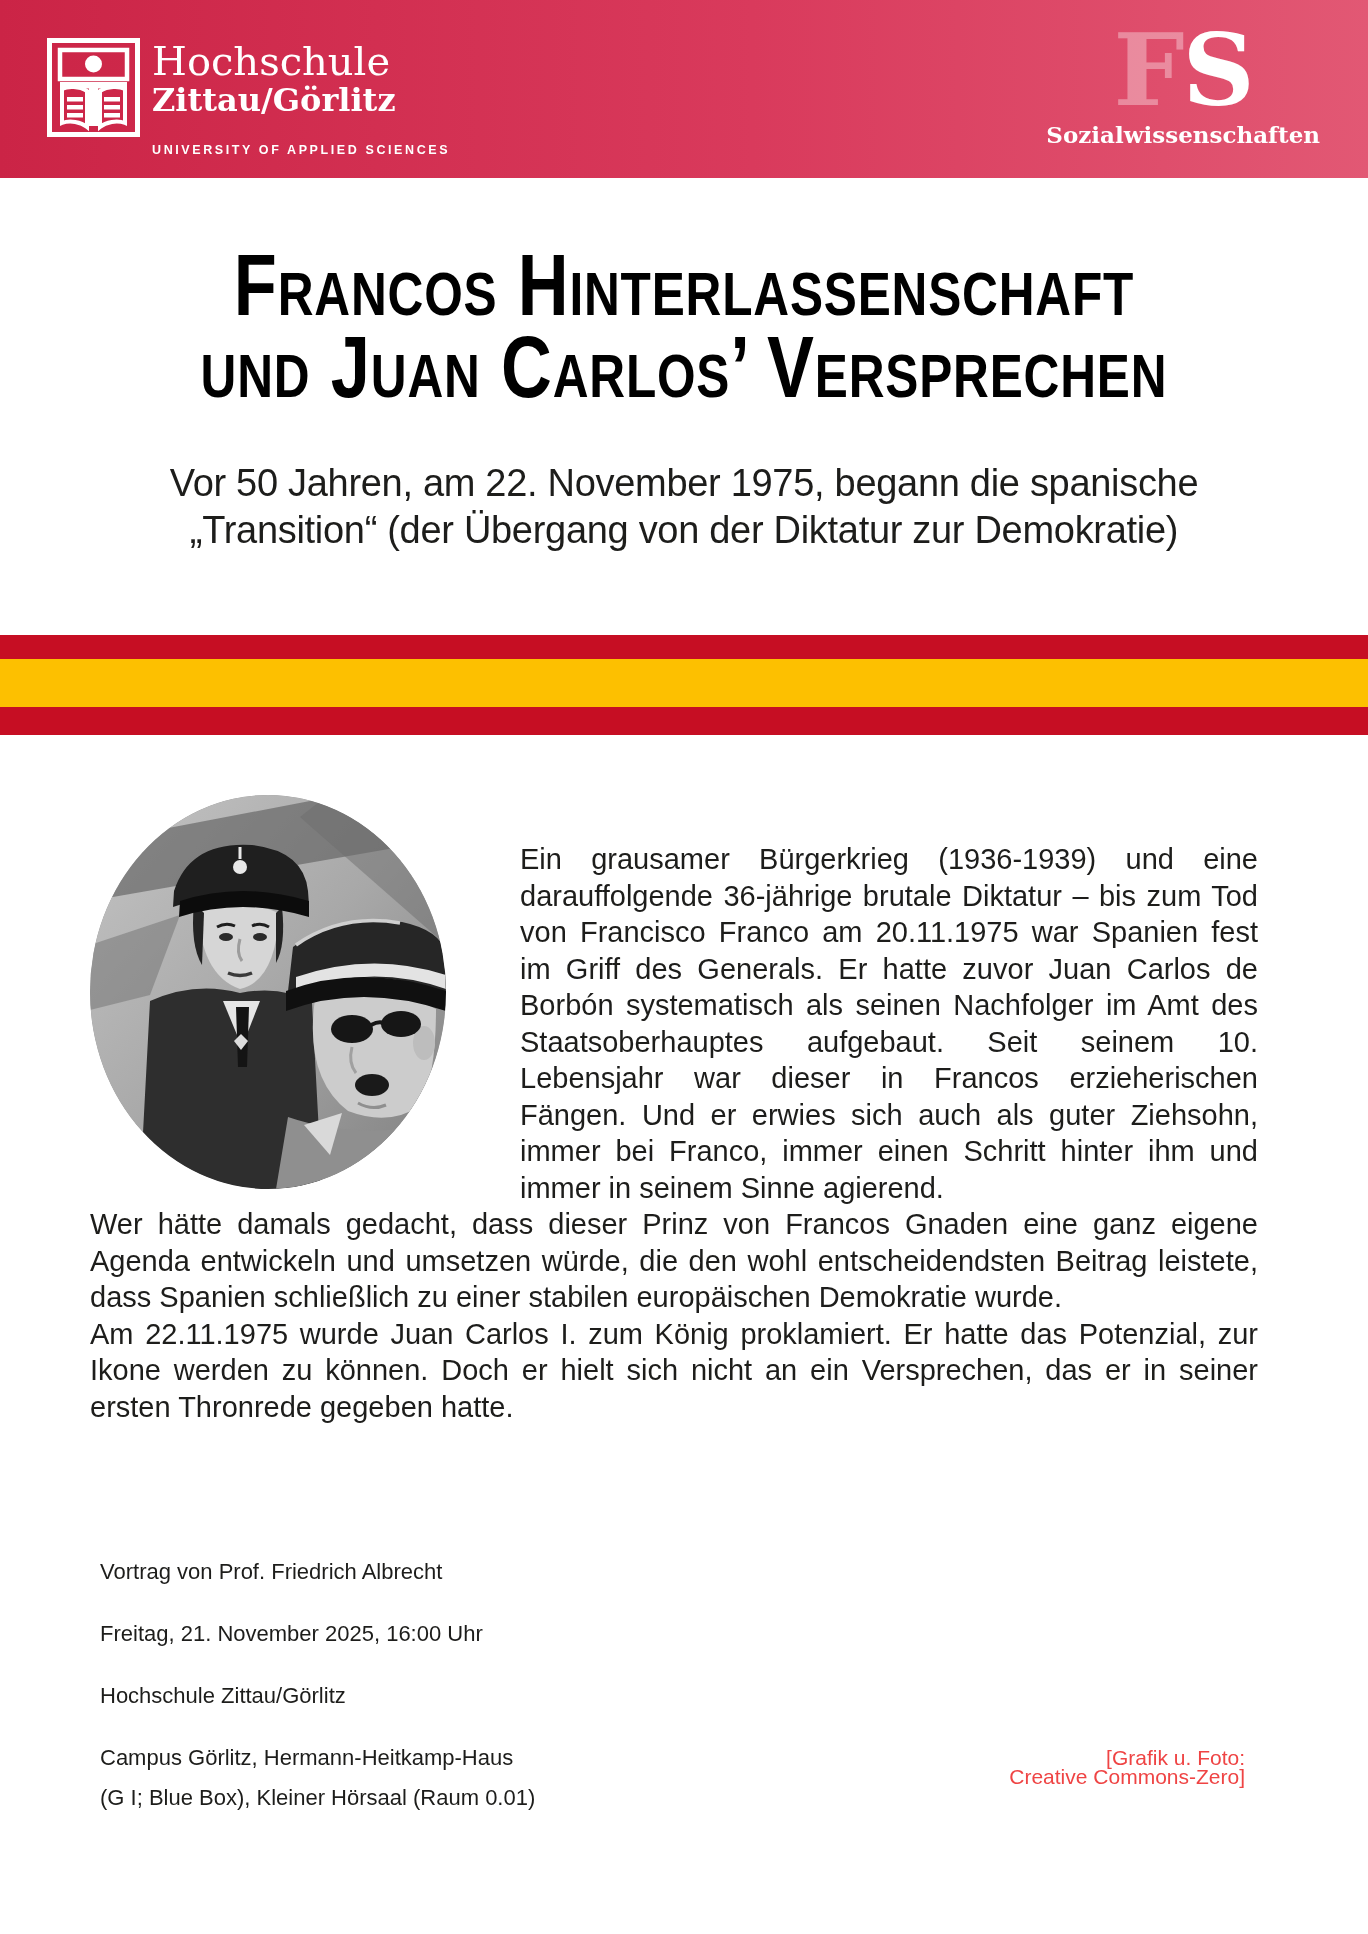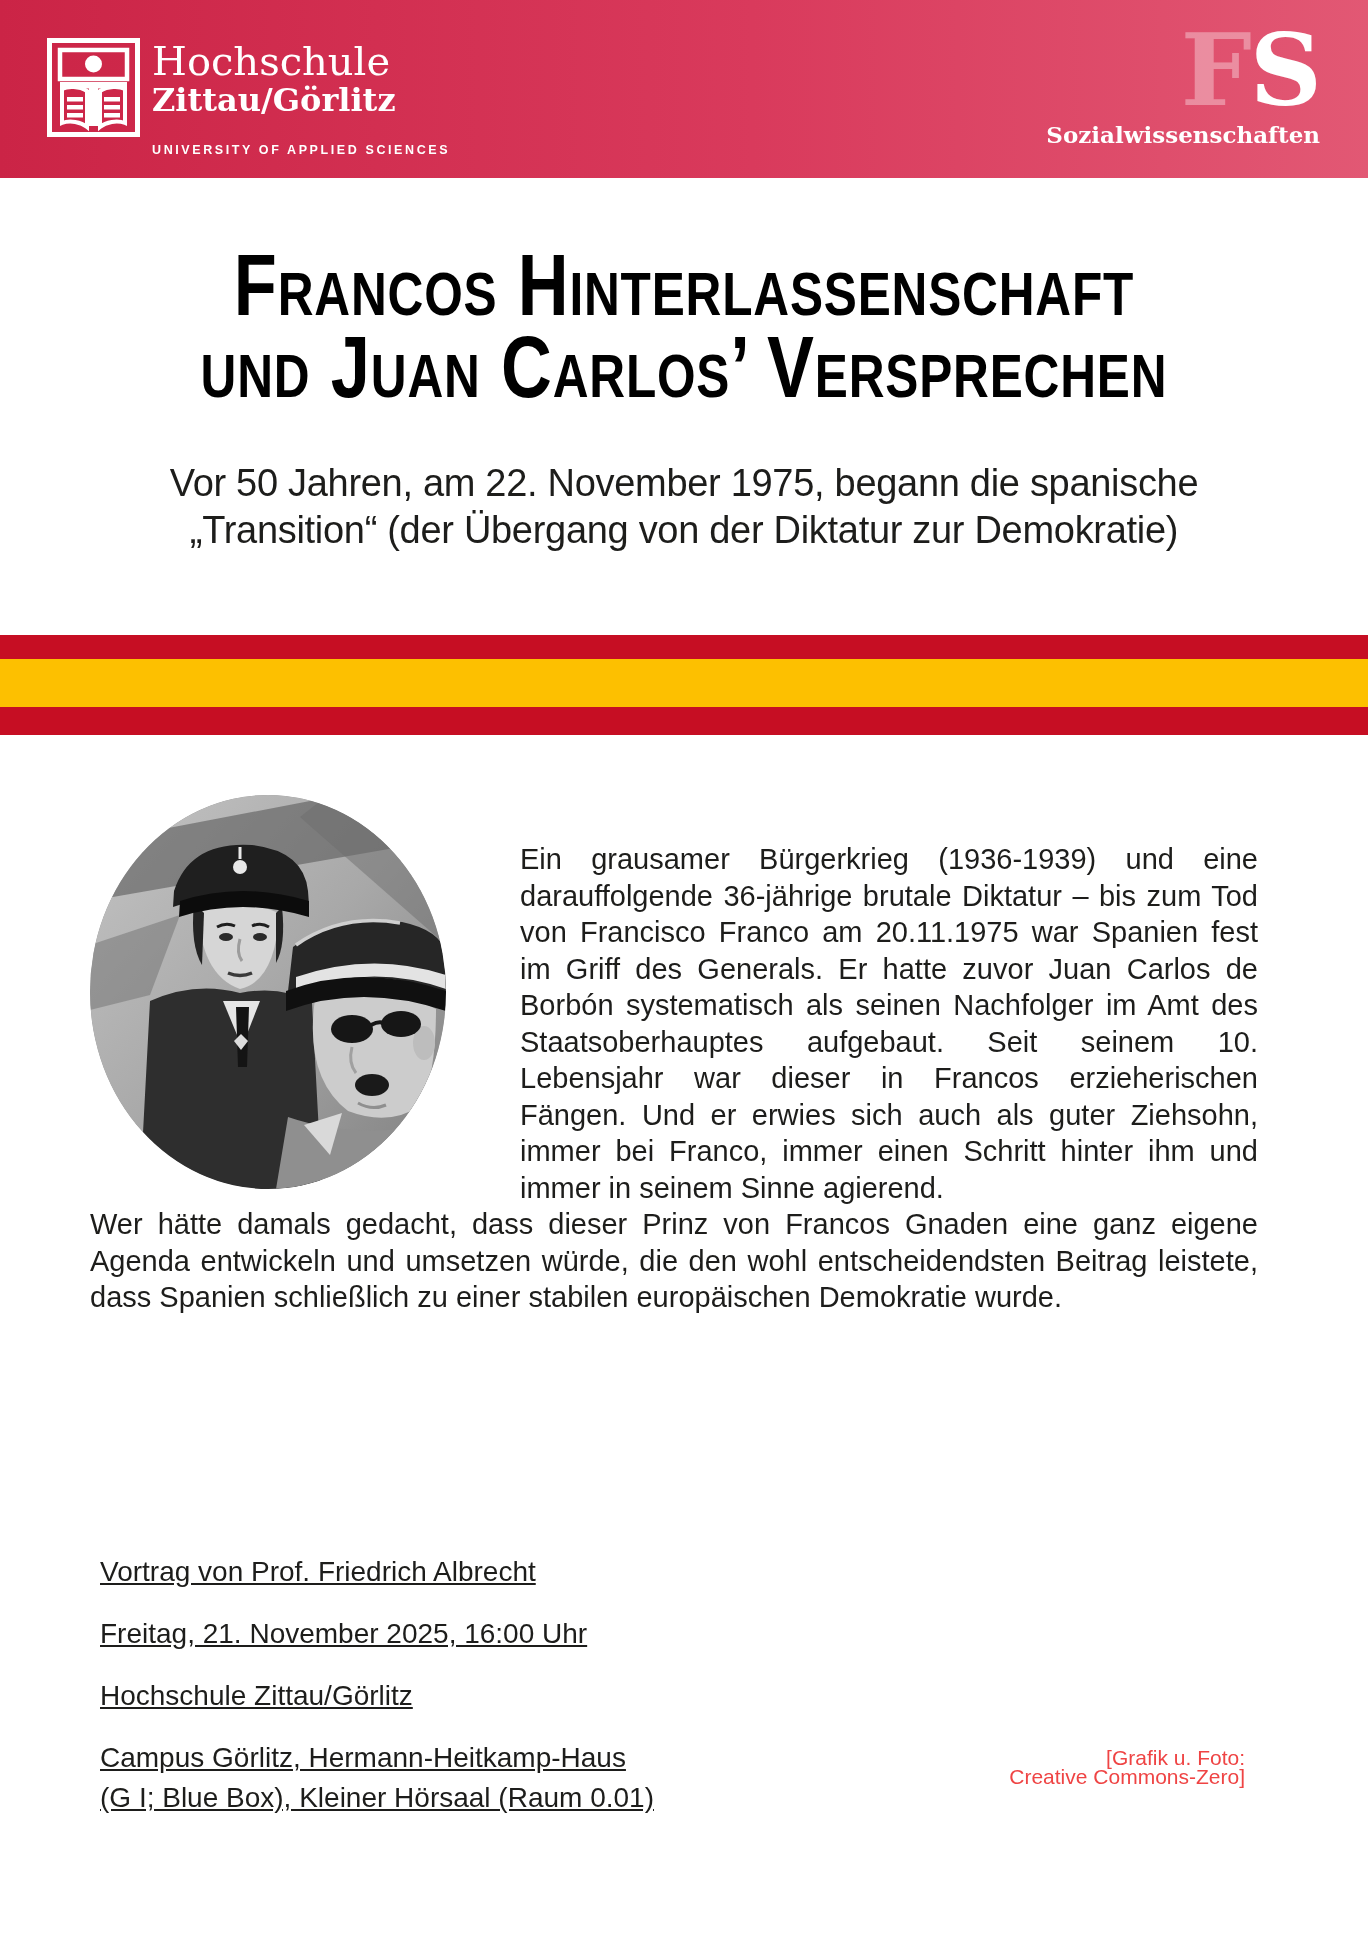--- a/index.html
+++ b/index.html
@@ -10,21 +10,21 @@
   .band{position:absolute;left:0;width:1368px;background:linear-gradient(90deg,#cb2446 0%,#d93a5c 55%,#e25874 100%);}
   .band.top{top:0;height:178px;}
   .band.bottom{top:1835px;height:99px;}
 
   .uni-logo{position:absolute;left:47px;top:38px;width:93px;height:99px;}
   .uni-word{position:absolute;left:152px;top:40px;color:#fff;}
   .uni-name1{font-family:"DejaVu Serif",serif;font-size:40px;line-height:42px;font-weight:500;}
   .uni-name2{font-family:"DejaVu Serif",serif;font-size:32px;line-height:36px;font-weight:700;}
   .uni-tag{font-size:12.5px;font-weight:bold;letter-spacing:2.6px;margin-top:25px;}
 
-  .faculty{position:absolute;right:48px;top:26px;text-align:right;color:#fff;}
+  .faculty{position:absolute;right:48px;top:26px;text-align:center;color:#fff;}
   .fs{font-family:"DejaVu Serif",serif;font-weight:bold;font-size:100px;line-height:88px;letter-spacing:-2px;}
   .fs .f{color:rgba(255,255,255,0.35);}
   .faculty-name{font-family:"DejaVu Serif",serif;font-weight:bold;font-size:23px;line-height:26px;margin-top:8px;}
 
   .footer-url{position:absolute;right:53px;top:0;height:99px;line-height:99px;
               font-family:"DejaVu Serif",serif;font-weight:bold;font-size:44px;color:#fff;}
 
   
   .title{position:absolute;top:244px;left:0;width:1368px;text-align:center;color:#000;
          font-weight:bold;font-variant:small-caps;font-size:88px;line-height:82px;
@@ -44,21 +44,21 @@
   
   .content{position:absolute;top:795px;left:90px;width:1168px;
            font-size:29px;line-height:36.5px;text-align:justify;hyphens:auto;-webkit-hyphens:auto;}
   .photo{float:left;width:356px;height:394px;border-radius:50%;overflow:hidden;
          shape-outside:circle(49%);shape-margin:74px;margin:0 74px 14px 0;background:#9a9a9a;}
   .photo svg{display:block;width:356px;height:394px;}
   .content p{margin:0;}
   .content p.first{margin-top:46px;}
 
   
-  .details{position:absolute;top:1552px;left:100px;font-size:28px;line-height:40px;text-decoration:underline;}
+  .details{position:absolute;top:1552px;left:100px;font-size:22px;line-height:40px;}
   .details div{margin-bottom:22px;white-space:pre-line;}
 
   .credit{position:absolute;top:1748px;right:123px;text-align:right;
           font-size:21px;line-height:19px;white-space:pre-line;color:#ef4444;}
 </style>
 </head>
 <body>
 
 <div class="page">
 
@@ -159,20 +159,21 @@
           <path d="M203 152 Q250 116 312 127 Q350 135 356 158 L356 198 Q278 168 198 196 Z" fill="#262626"></path>
           <path d="M206 150 Q252 118 310 128" stroke="#cfcfcf" stroke-width="3.5" fill="none"></path>
           <path d="M206 182 Q282 156 356 180 L356 194 Q282 168 206 196 Z" fill="#e3e3e3"></path>
           <path d="M196 196 Q272 168 356 196 L356 216 Q272 188 196 216 Z" fill="#101010"></path>
         </g>
       </svg>
     </div>
 
     <p class="first">Ein grausamer Bürgerkrieg (1936-1939) und eine darauffolgende 36-jährige brutale Diktatur – bis zum Tod von Francisco Franco am 20.11.1975 war Spanien fest im Griff des Generals. Er hatte zuvor Juan Carlos de Borbón systematisch als seinen Nachfolger im Amt des Staatsoberhauptes aufgebaut. Seit seinem 10. Lebensjahr war dieser in Francos erzieherischen Fängen. Und er erwies sich auch als guter Ziehsohn, immer bei Franco, immer einen Schritt hinter ihm und immer in seinem Sinne agierend.</p>
     <p>Wer hätte damals gedacht, dass dieser Prinz von Francos Gnaden eine ganz eigene Agenda entwickeln und umsetzen würde, die den wohl entscheidendsten Beitrag leistete, dass Spanien schließlich zu einer stabilen europäischen Demokratie wurde.</p>
+    <p>Am 22.11.1975 wurde Juan Carlos I. zum König proklamiert. Er hatte das Potenzial, zur Ikone werden zu können. Doch er hielt sich nicht an ein Versprechen, das er in seiner ersten Thronrede gegeben hatte.</p>
   </div>
 
   <div class="details">
     <div>Vortrag von Prof. Friedrich Albrecht</div>
     <div>Freitag, 21. November 2025, 16:00 Uhr</div>
     <div>Hochschule Zittau/Görlitz</div>
     <div>Campus Görlitz, Hermann-Heitkamp-Haus
 (G I; Blue Box), Kleiner Hörsaal (Raum 0.01)</div>
   </div>
 

